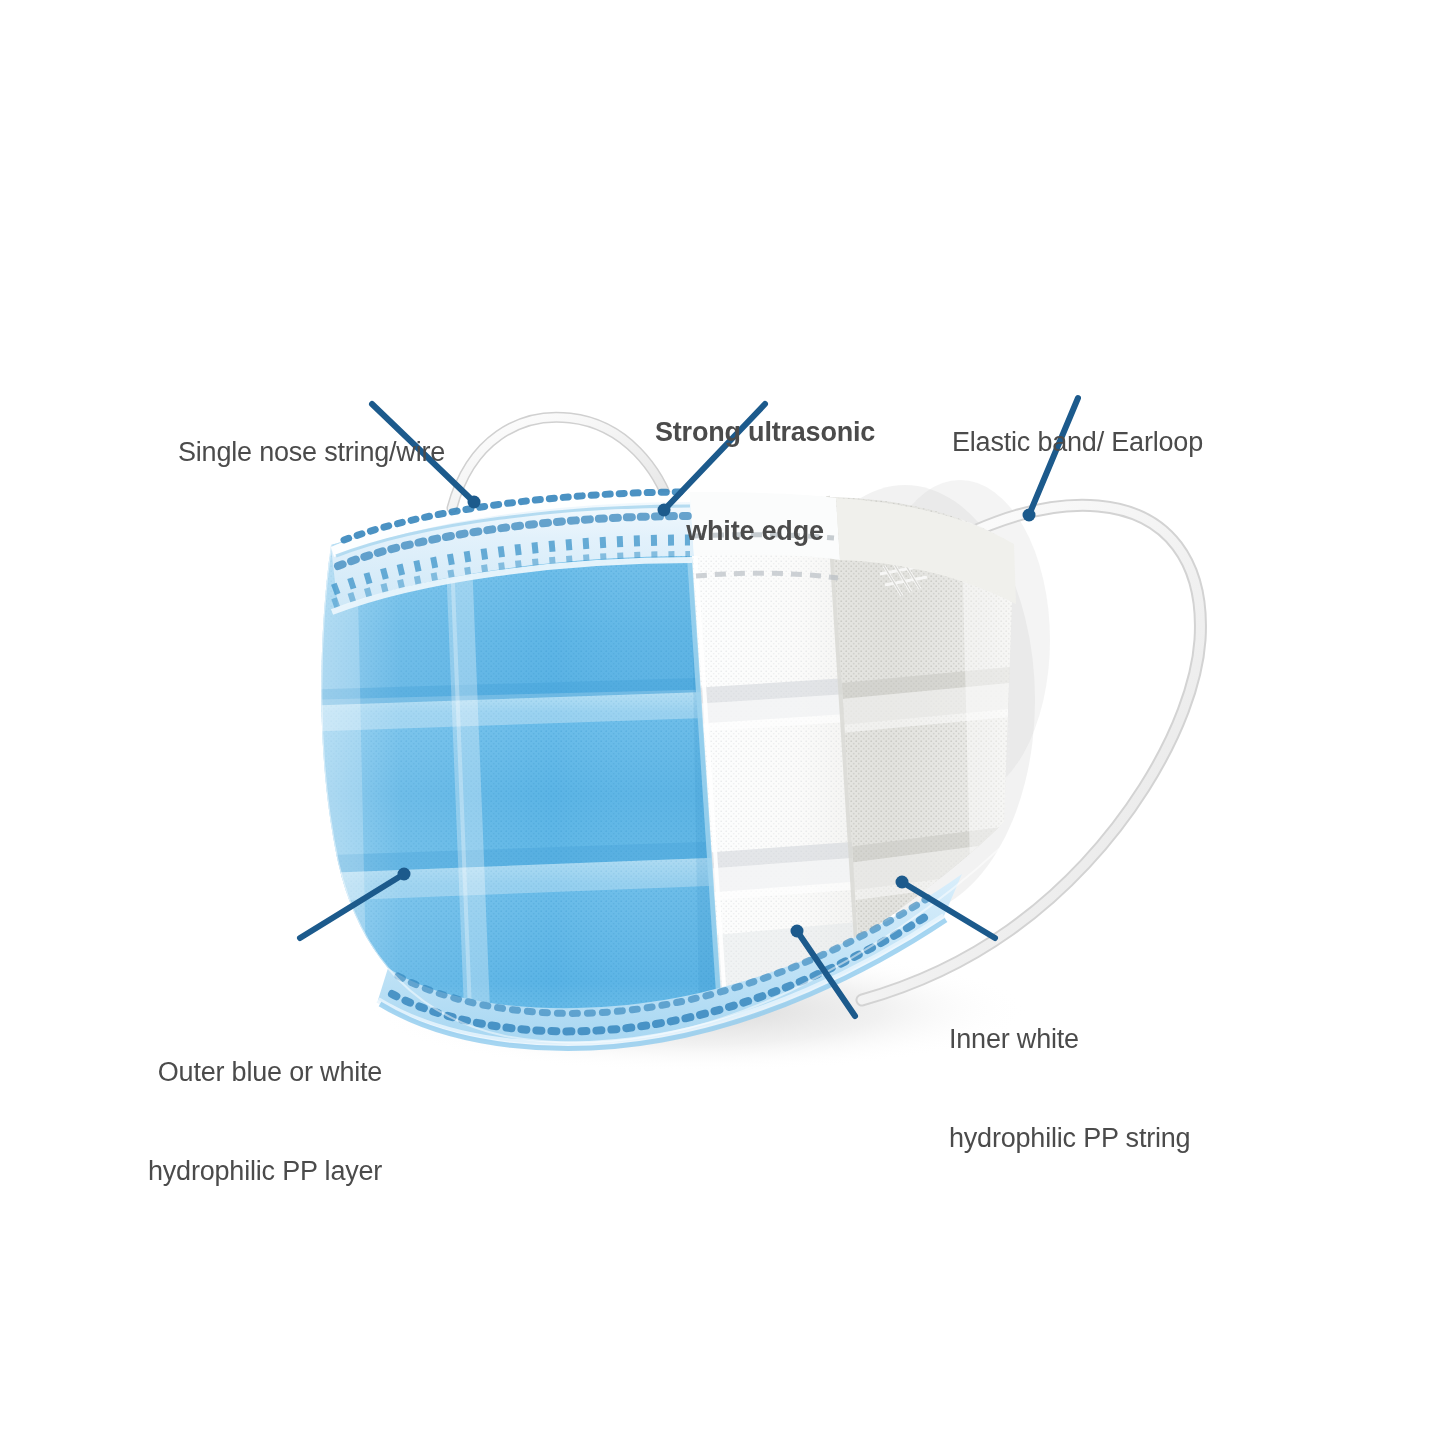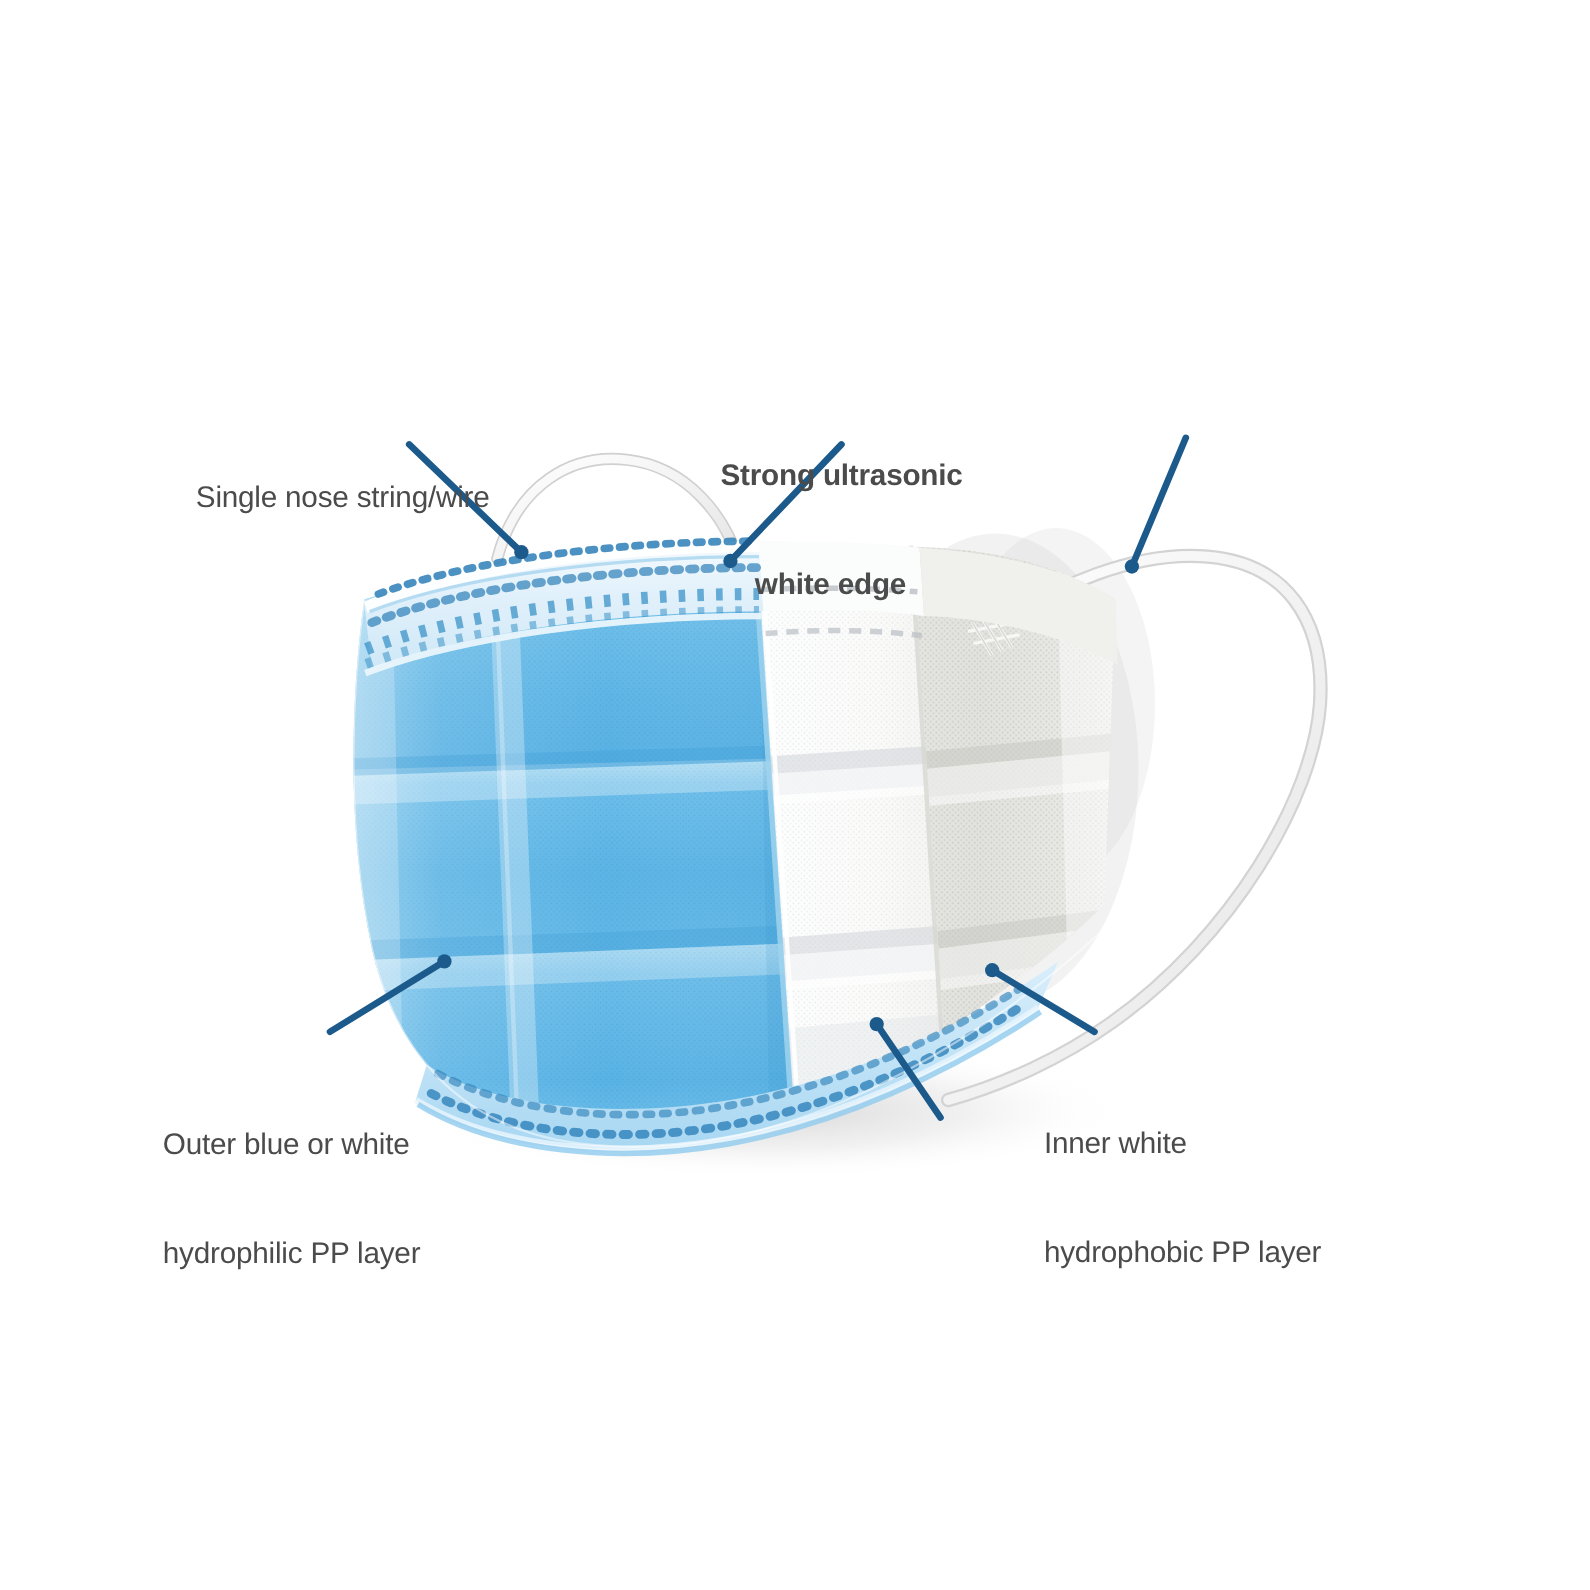--- a/index.html
+++ b/index.html
@@ -367,25 +367,28 @@
 
   <div class="callout-label ta-left" style="left:178px; top:370px;">
     <div>Single nose string/wire</div>
   </div>
 
   <div class="callout-label ta-center" style="left:655px; top:350px; width:200px;">
     <div>Strong ultrasonic</div>
     <div>white edge</div>
   </div>
 
-
-  <div class="callout-label ta-left" style="left:148px; top:958px;">
+  <div class="callout-label ta-left" style="left:952px; top:360px;">
+    <div>Elastic band/ Earloop</div>
+  </div>
+
+  <div class="callout-label ta-left" style="left:148px; top:990px;text-align:right;">
     <div>Outer blue or white</div>
     <div>hydrophilic PP layer</div>
   </div>
 
 
   <div class="callout-label ta-left" style="left:949px; top:957px;">
     <div>Inner white</div>
-    <div>hydrophobic PP layer</div>
+    <div>hydrophilic PP string</div>
   </div>
 
 </div>
 
 </body></html>

